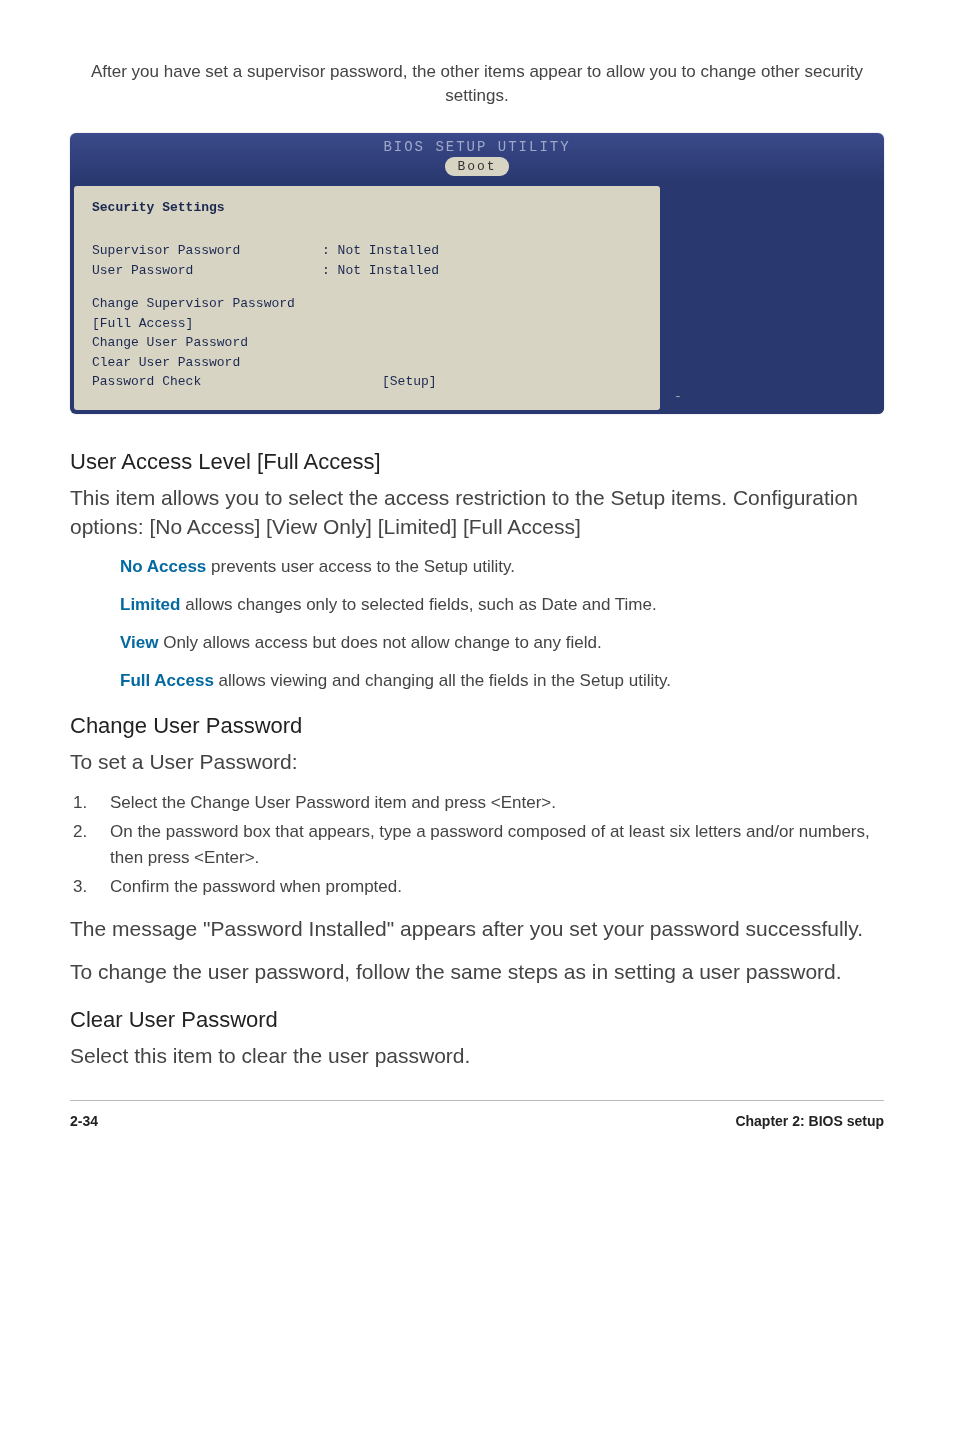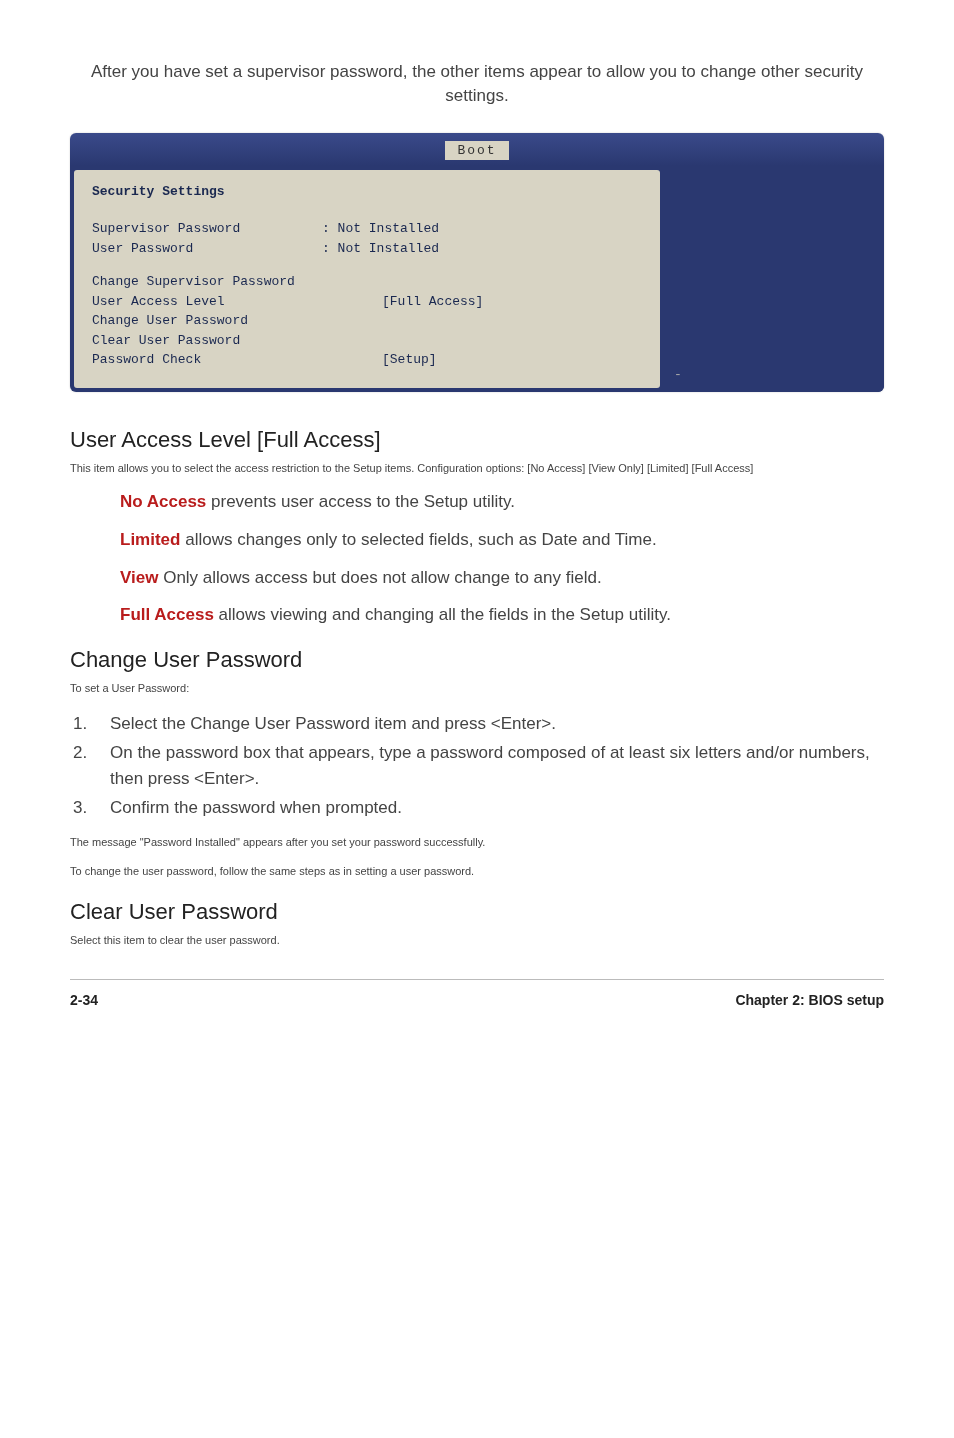--- a/index.html
+++ b/index.html
@@ -39,41 +39,41 @@
     .bios-header-title {
       color: #a0a8c8;
     }
     .bios-tab {
       background: #d8d4c4;
       display: inline-block;
       padding: 2px 12px;
       color: #333;
       font-family: 'Courier New', monospace;
       font-size: 13px;
-      border-radius: 0;
+      border-radius: 9px;
       margin-top: 2px;
     }
     .bios-body {
       display: flex;
       background: #2a3870;
     }
     .bios-left {
       flex: 1;
       background: #d8d4c4;
       padding: 12px 18px 18px 18px;
       font-family: 'Courier New', monospace;
       font-size: 13px;
       color: #1a2850;
       margin: 4px;
       border-radius: 3px;
       line-height: 1.5;
     }
     .bios-left-heading {
       font-weight: bold;
-      margin-bottom: 18px;
+      margin-bottom: 24px;
     }
     .bios-row {
       display: flex;
       white-space: pre;
     }
     .bios-label {
       width: 230px;
     }
     .bios-right {
       width: 220px;
@@ -86,35 +86,35 @@
       align-items: flex-end;
       justify-content: flex-start;
     }
     h2 {
       font-size: 22px;
       font-weight: normal;
       margin-bottom: 8px;
       color: #222;
     }
     .section-text {
-      font-size: 11px;
+      font-size: 21px;
       line-height: 1.4;
       margin-bottom: 14px;
       color: #444;
     }
     .option-block {
       padding-left: 50px;
       font-size: 17px;
       line-height: 1.4;
       margin-bottom: 14px;
       color: #444;
     }
     .option-block strong, .section-text strong {
       font-weight: bold;
-      color: #b91c1c;
+      color: #0369a1;
     }
     .section {
       margin-bottom: 20px;
     }
     ol {
       padding-left: 22px;
       font-size: 17px;
       line-height: 1.5;
       margin-bottom: 14px;
       color: #444;
@@ -137,39 +137,39 @@
       height: 14px;
     }
   </style>
 </head>
 <body>
 
 <div class="intro-text">After you have set a supervisor password, the other items appear to allow you to change other security settings.</div>
 
 <div class="bios-box">
   <div class="bios-header">
+    <div class="bios-header-title">BIOS SETUP UTILITY</div>
     <span class="bios-tab">Boot</span>
   </div>
   <div class="bios-body">
     <div class="bios-left">
       <div class="bios-left-heading">Security Settings</div>
       <div class="bios-row">
         <span class="bios-label">Supervisor Password</span>
         <span>: Not Installed</span>
       </div>
       <div class="bios-row">
         <span class="bios-label">User Password</span>
         <span>: Not Installed</span>
       </div>
       <div class="bios-spacer"></div>
       <div class="bios-row">
         <span>Change Supervisor Password</span>
       </div>
       <div class="bios-row">
-        <span class="bios-label" style="width:290px">User Access Level</span>
         <span>[Full Access]</span>
       </div>
       <div class="bios-row">
         <span>Change User Password</span>
       </div>
       <div class="bios-row">
         <span>Clear User Password</span>
       </div>
       <div class="bios-row">
         <span class="bios-label" style="width:290px">Password Check</span>

